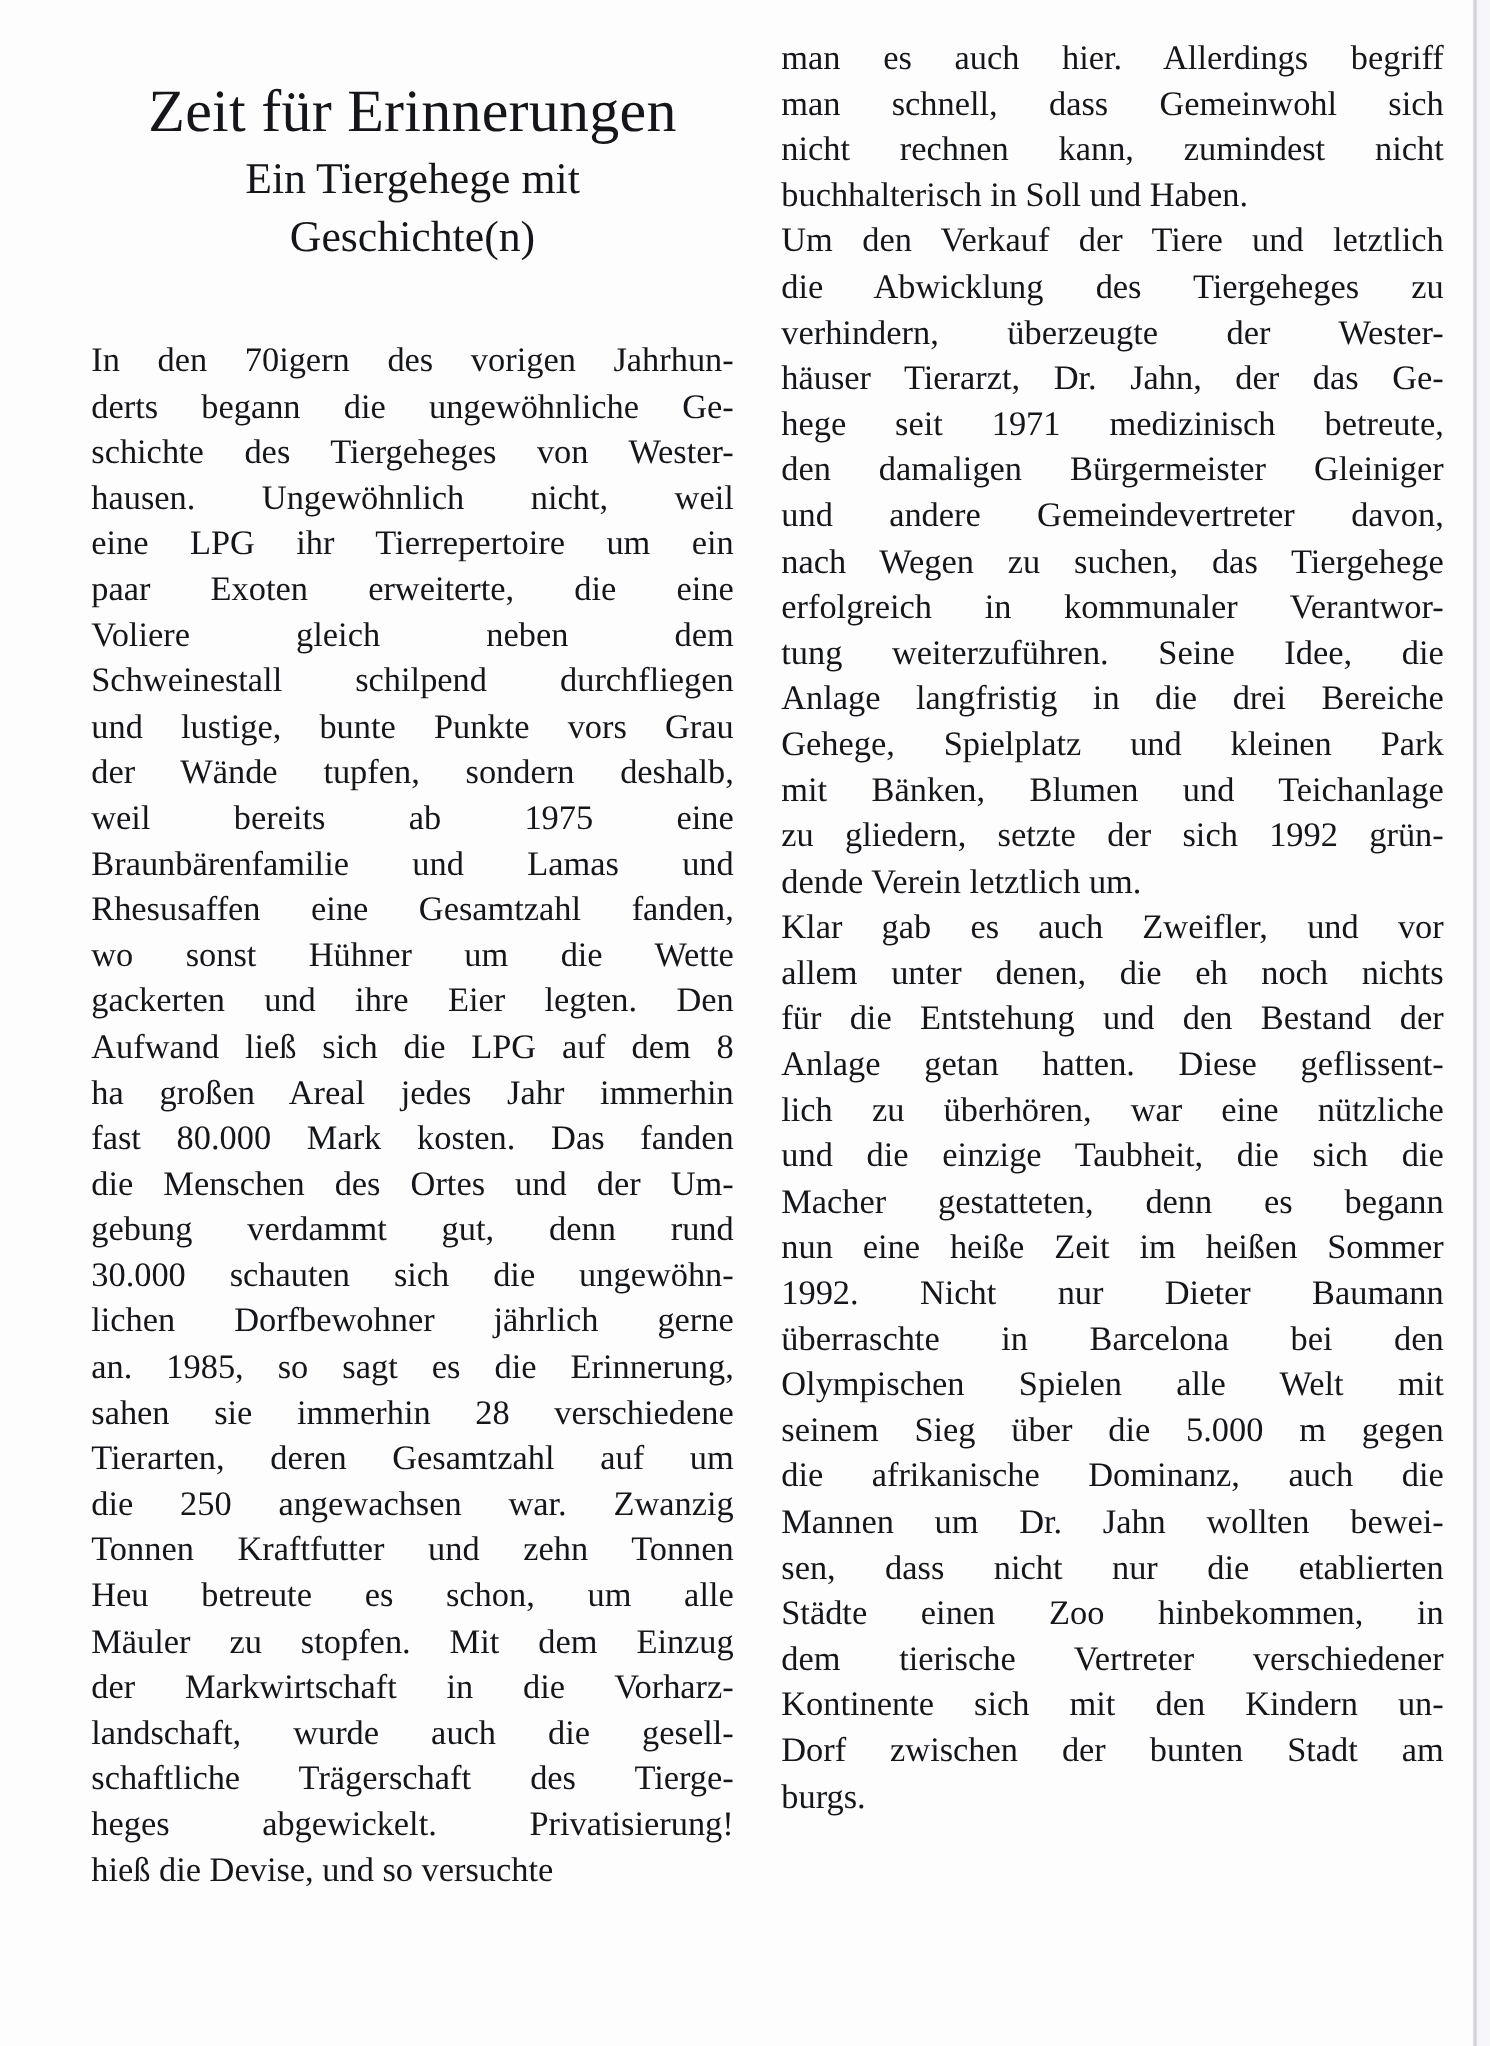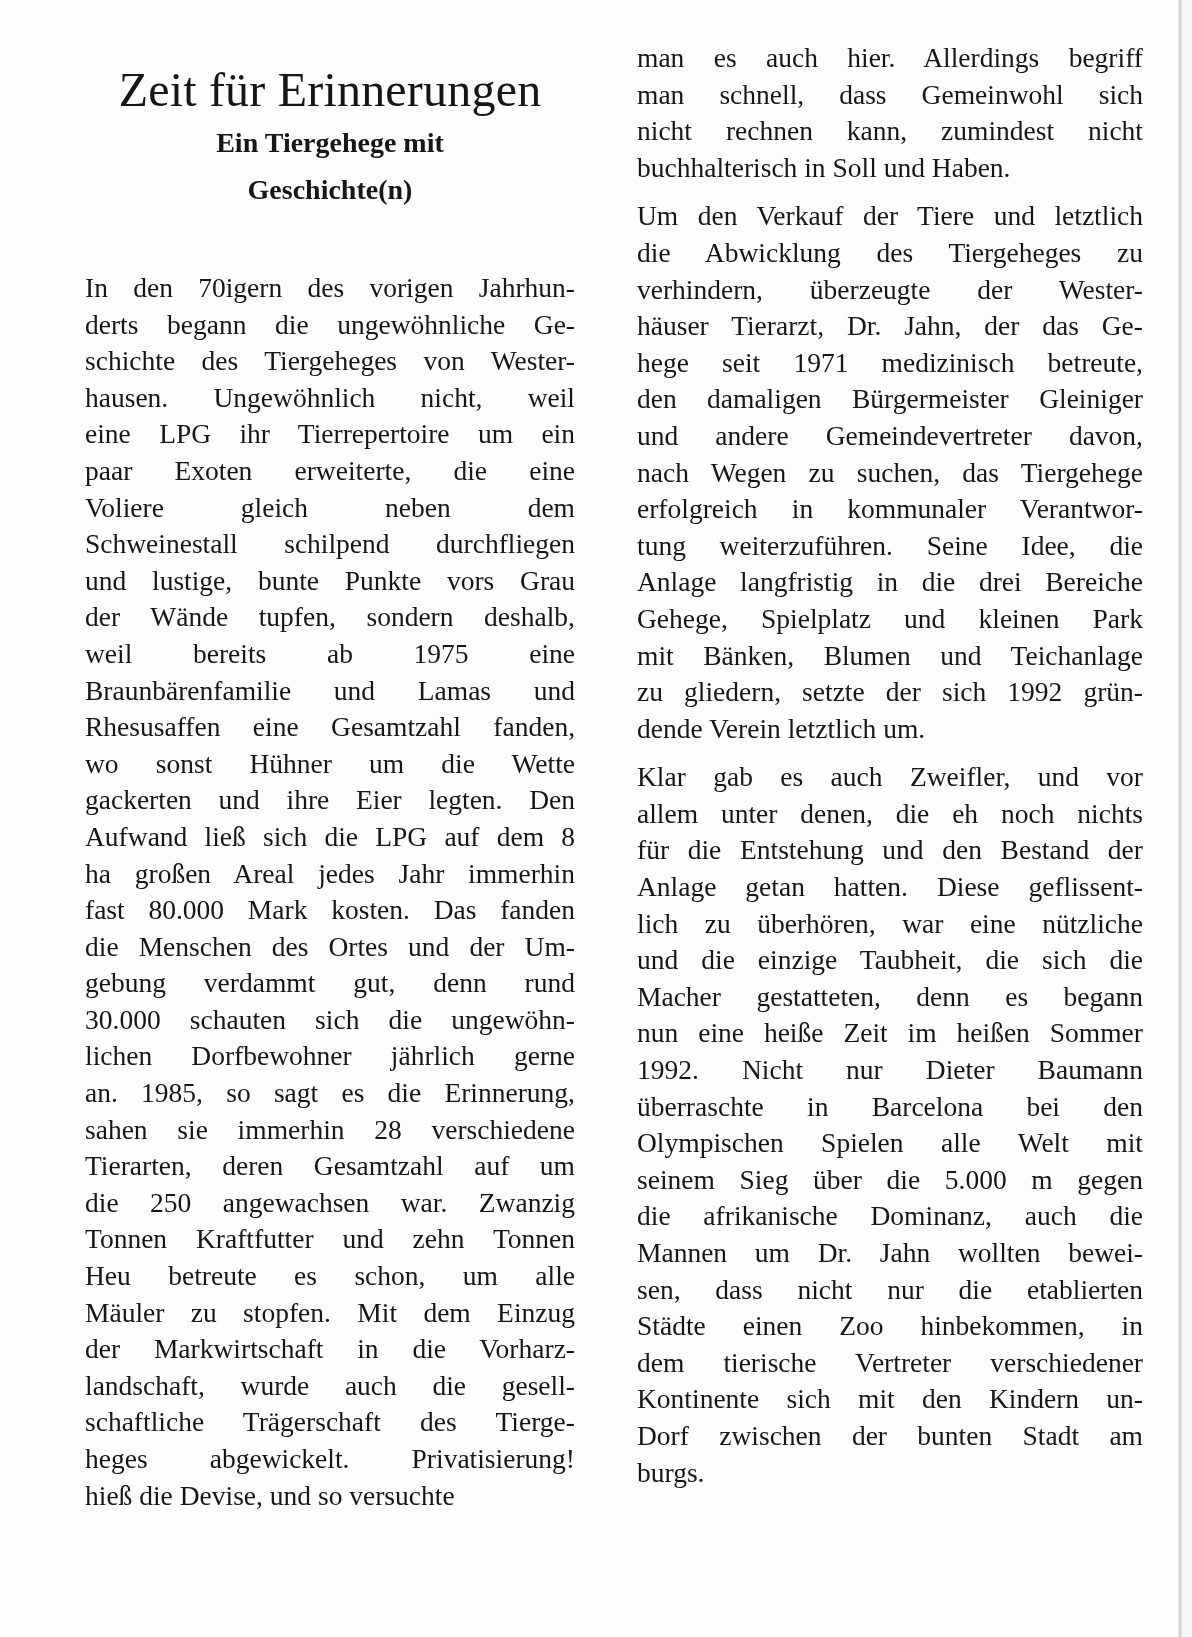--- a/index.html
+++ b/index.html
@@ -49,40 +49,40 @@
       margin-bottom: 58px;
     }
     .title {
       font-size: 48px;
       line-height: 56px;
       margin: 22px 0 0 0;
       font-weight: normal;
       letter-spacing: 0.2px;
     }
     .subtitle {
-      font-size: 28px;
+      font-size: 35px;
       line-height: 45px;
       margin: 2px 0 0 0;
-      font-weight: bold;
+      font-weight: normal;
     }
     .line {
       display: block;
       font-size: 27.5px;
       line-height: 36.6px;
       height: 36.6px;
       white-space: nowrap;
       text-align: justify;
       text-align-last: justify;
     }
     .line.last {
       text-align: center;
       text-align-last: left;
     }
     .paragraph {
-      margin: 12px;
+      margin: 0;
     }
   </style>
 </head>
 <body>
 
 <div class="page-edge-shadow"></div>
 <div class="page-edge-right"></div>
 
 <div class="left-column">
   <div class="title-block">

